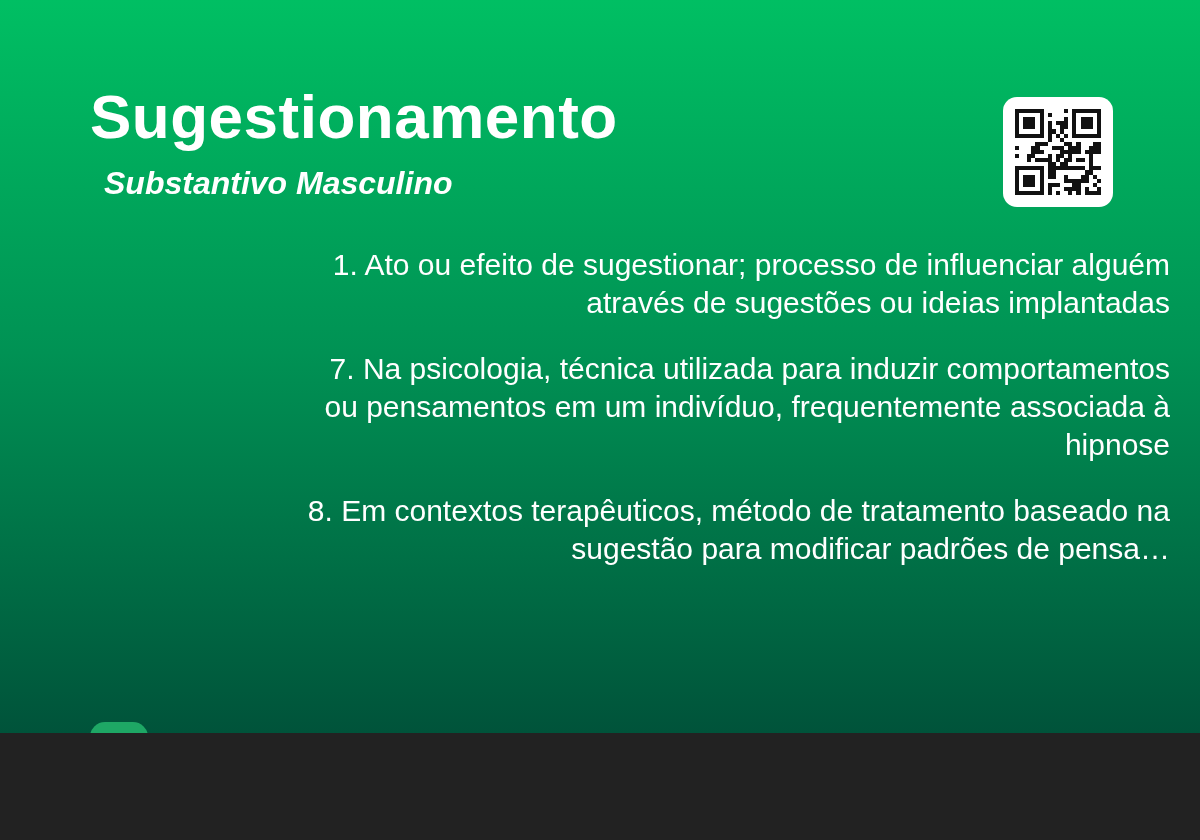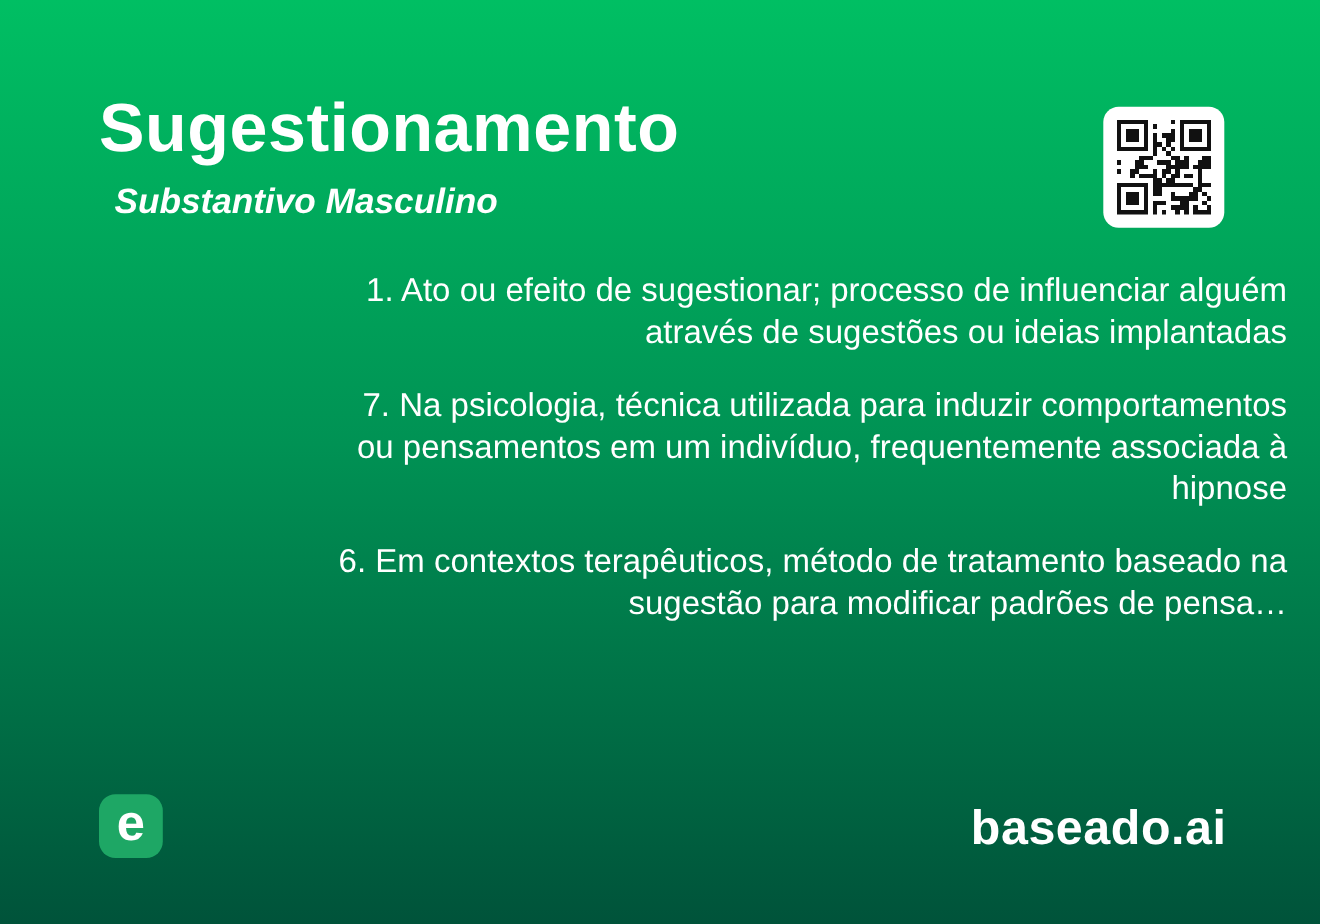--- a/index.html
+++ b/index.html
@@ -1,18 +1,18 @@
 <!DOCTYPE html>
 <html><head>
 <meta charset="utf-8">
 <style>
   html,body{margin:0;padding:0;background:#222;}
   .card{
     position:relative;
-    width:1200px;height:840px;
+    width:1200px;height:733px;
     overflow:hidden;
     background:linear-gradient(180deg,#00bf63 0%,#009254 48%,#00533a 100%);
     color:#ffffff;
     font-family:"Liberation Sans","DejaVu Sans",sans-serif;
   }
   .word-title{
     position:absolute;left:90px;top:86px;margin:0;
     font-size:62px;font-weight:800;letter-spacing:.5px;line-height:1;
   }
   .word-class{
@@ -281,21 +281,21 @@
         <rect x="20" y="20" width="1" height="1"></rect>
       </svg>
   </div>
 
   <main class="defs">
     <p>1. Ato ou efeito de sugestionar; processo de influenciar alguém
 através de sugestões ou ideias implantadas</p>
     <p>7. Na psicologia, técnica utilizada para induzir comportamentos
 ou pensamentos em um indivíduo, frequentemente associada à
 hipnose</p>
-    <p>6. Em contextos terapêuticos, método de tratamento baseado na
+    <p>8. Em contextos terapêuticos, método de tratamento baseado na
 sugestão para modificar padrões de pensa…</p>
   </main>
 
   <div class="brand-logo">
     <span>e</span>
   </div>
 
   <div class="brand-site">baseado.ai</div>
 
 </div>

